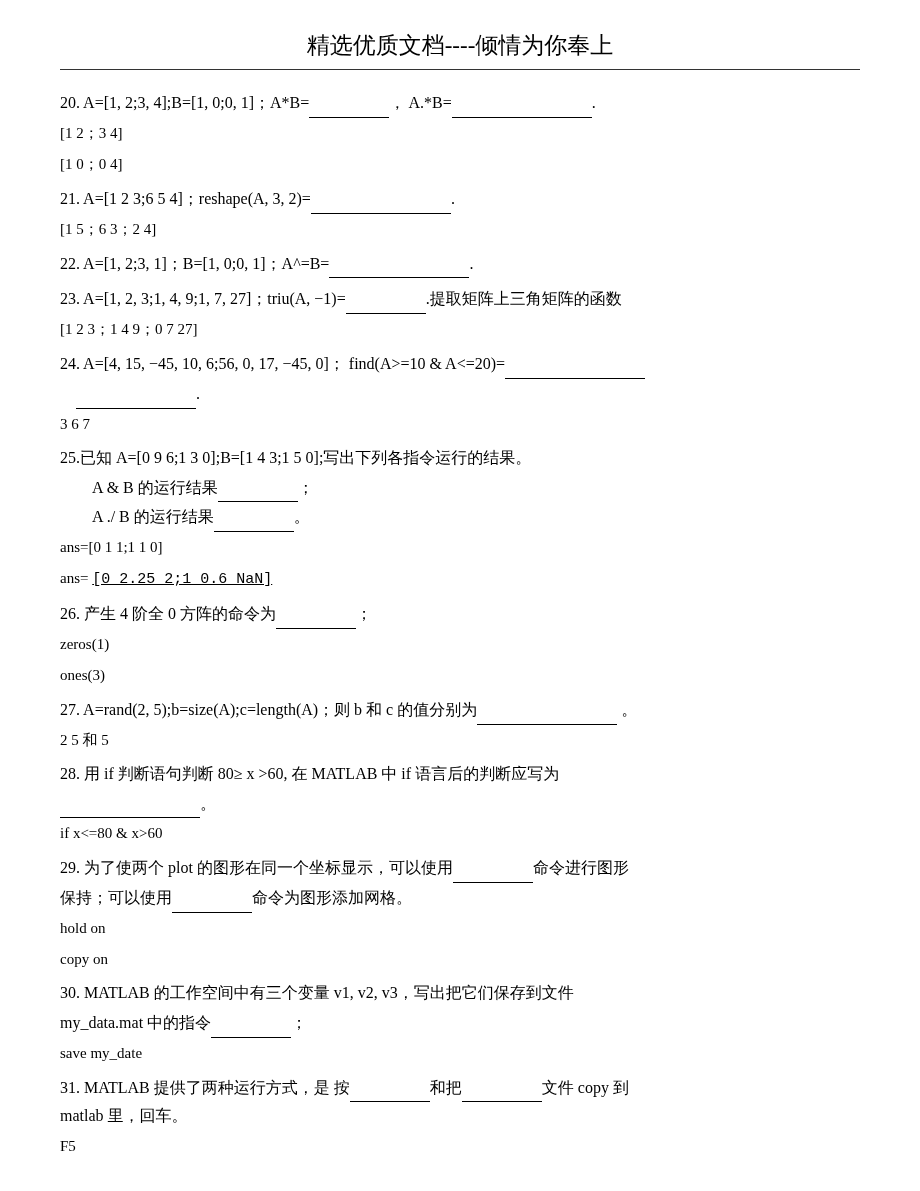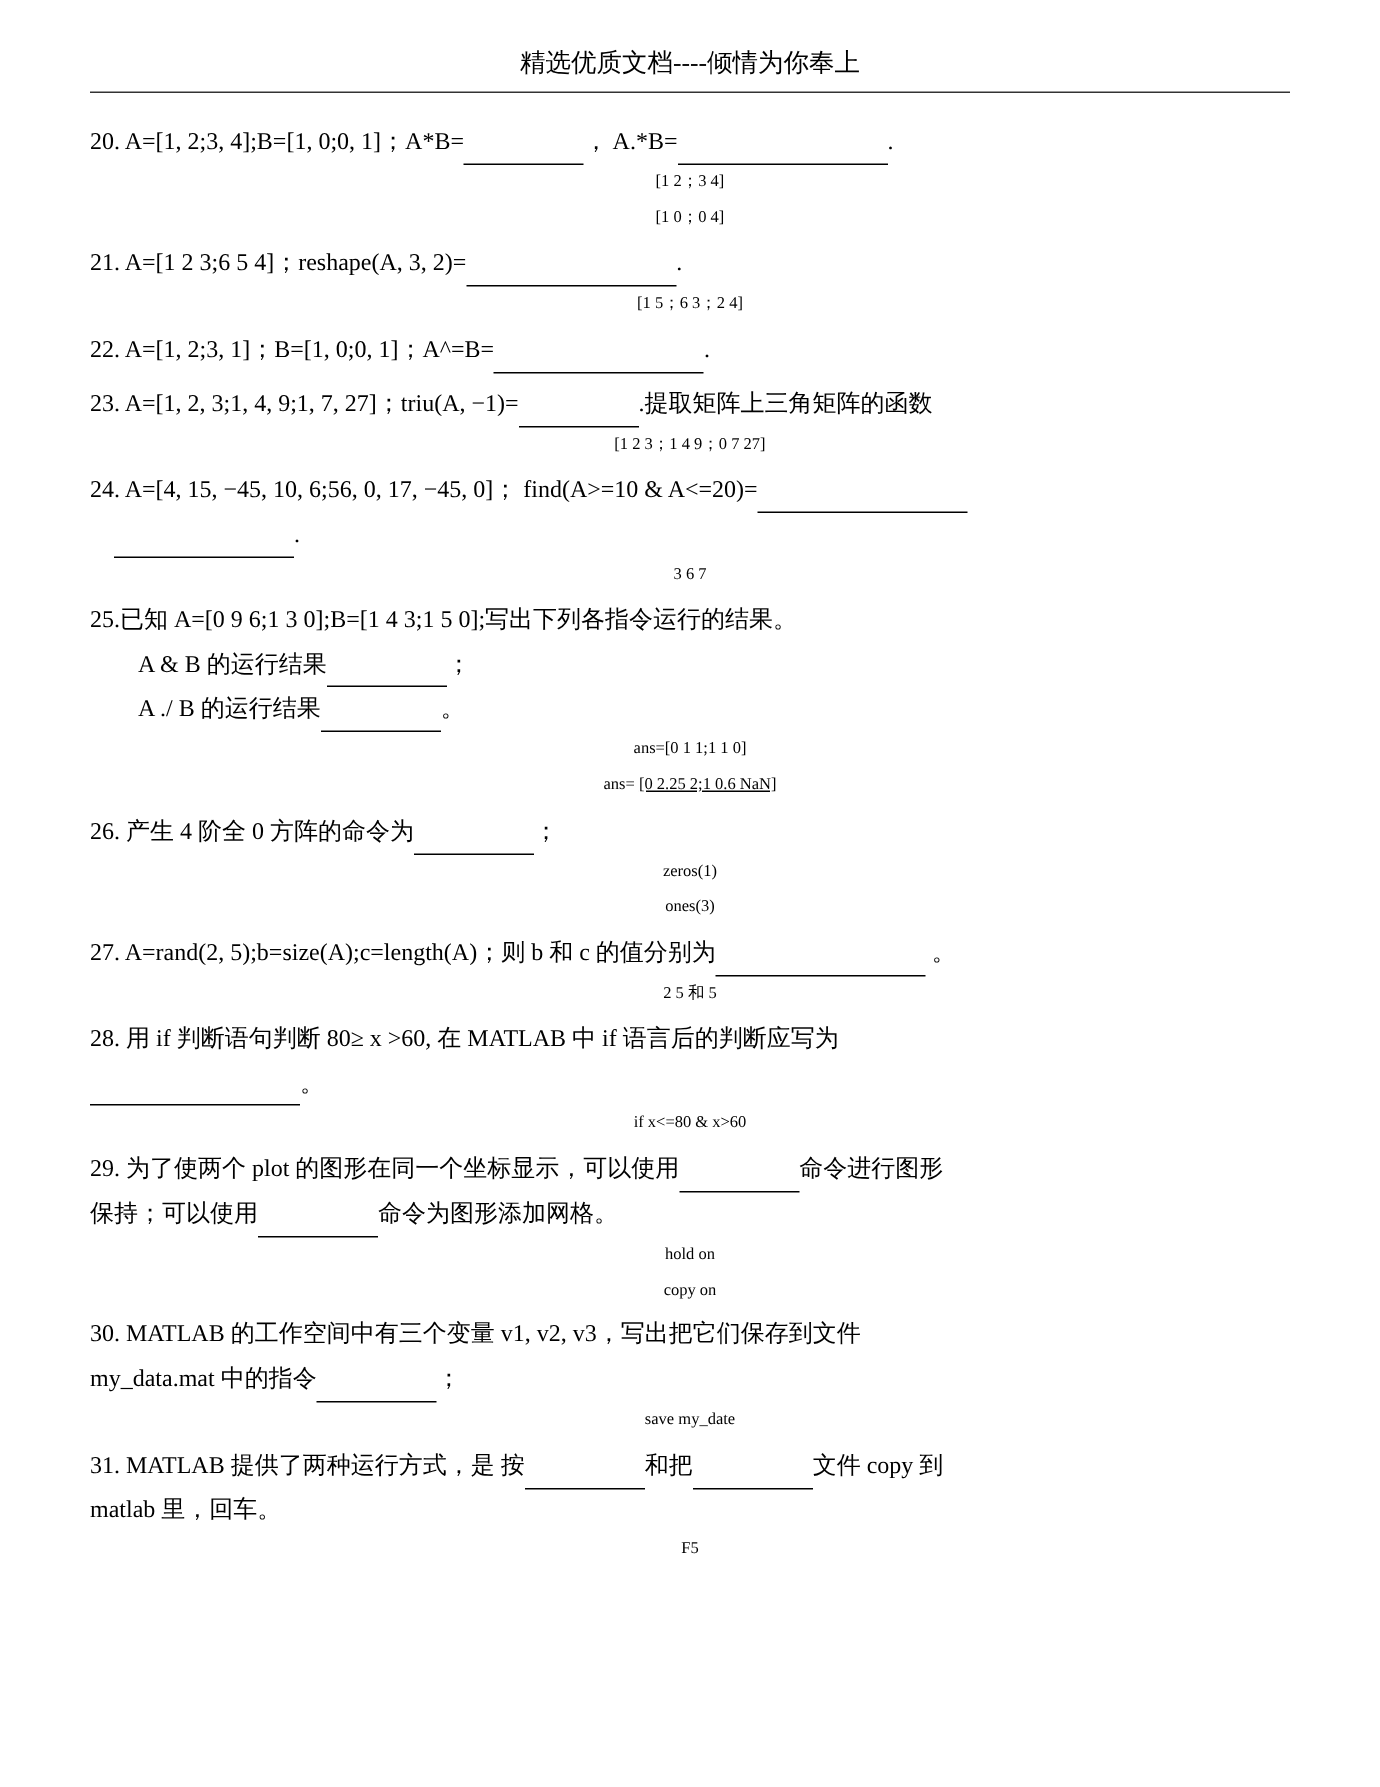--- a/index.html
+++ b/index.html
@@ -11,56 +11,57 @@
       background: #fff;
       font-family: "SimSun", "宋体", serif;
       font-size: 16px;
       color: #000;
       width: 920px;
       min-height: 1191px;
       padding: 30px 60px 40px 60px;
     }
     .header {
       text-align: center;
-      font-size: 17px;
+      font-size: 23px;
       font-weight: normal;
       border-bottom: 1px solid #333;
       padding-bottom: 8px;
       margin-bottom: 18px;
     }
     .content {
       line-height: 1.8;
     }
     .question-block {
       margin-bottom: 6px;
     }
     .question-line {
       display: block;
       text-indent: 0;
     }
     .answer-line {
       display: block;
-      text-align: center;
-      font-size: 11px;
+      text-align: left;
+      font-size: 15px;
       margin: 2px 0 4px 0;
     }
     .underline {
       display: inline-block;
       border-bottom: 1px solid #000;
       min-width: 80px;
       vertical-align: bottom;
     }
     .underline-long {
       display: inline-block;
       border-bottom: 1px solid #000;
       min-width: 140px;
       vertical-align: bottom;
     }
     .ans-underline {
       text-decoration: underline;
+      font-family: Liberation Mono, monospace;
     }
     .indent2 {
       padding-left: 2em;
     }
   </style>
 </head>
 <body>
 
 <div class="header">
   <span>精选优质文档----倾情为你奉上</span>

